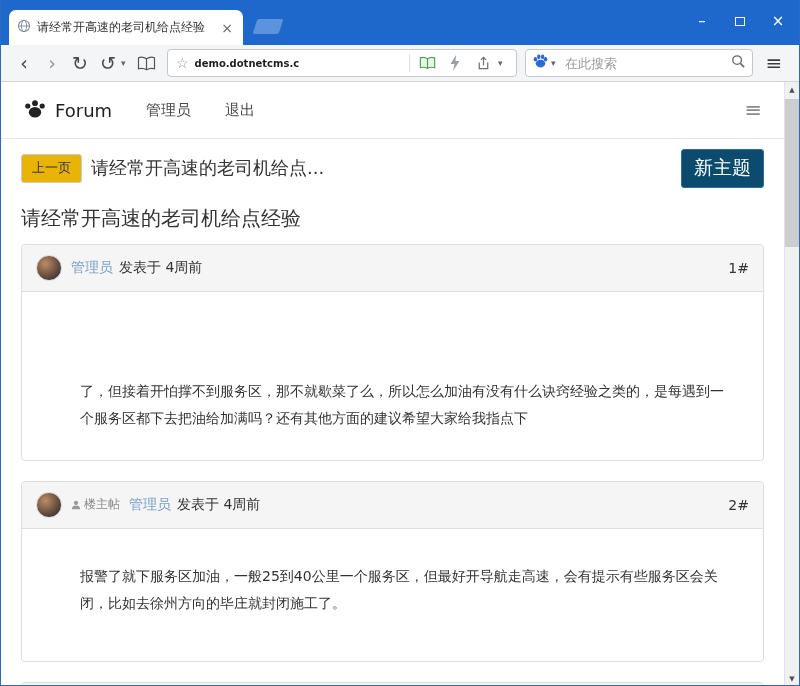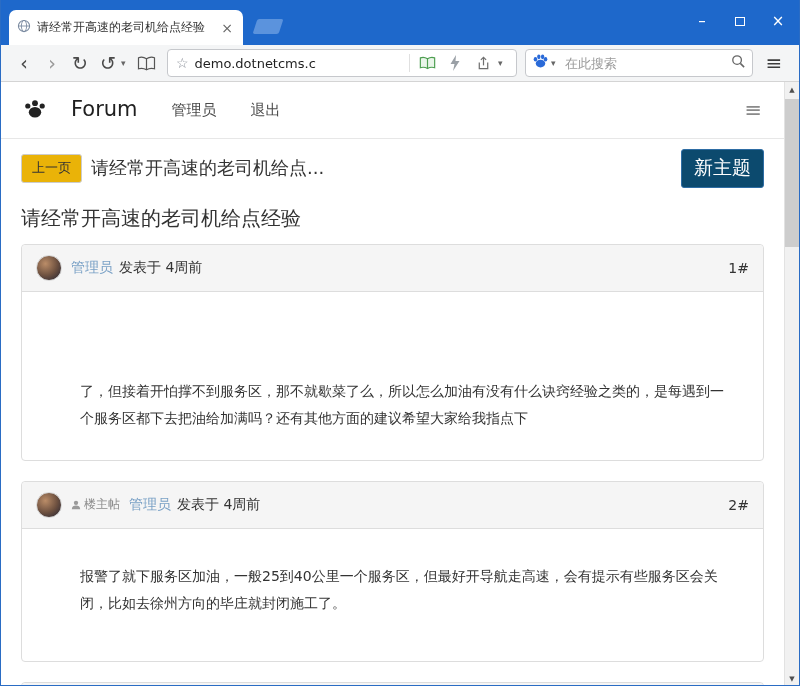--- a/index.html
+++ b/index.html
@@ -23,39 +23,39 @@
   
   .toolbar { height:37px; background:#f4f5f6; border-bottom:1px solid #d4d4d4;
              display:flex; align-items:center; padding:0 10px; gap:2px; }
   .tb-icon { min-width:26px; height:28px; display:flex; align-items:center; justify-content:center;
              color:#4a4a4a; font-size:19px; line-height:1; }
   .tb-icon.dim { color:#9a9a9a; }
   .tb-caret { font-size:9px; color:#666; margin-left:-2px; width:10px; }
   .addressbar { flex:1; height:28px; background:#fff; border:1px solid #c6c8cc; border-radius:4px;
                 margin:0 6px; display:flex; align-items:center; padding:0 8px; gap:6px; }
   .star { color:#8a8f98; font-size:14px; }
-  .url { font-size:13px; color:#1f1f1f; font-weight:400; white-space:nowrap; overflow:hidden; }
+  .url { font-size:10px; color:#1f1f1f; font-weight:700; white-space:nowrap; overflow:hidden; }
   .addr-spacer { flex:1; }
   .addr-sep { width:1px; height:18px; background:#e0e0e0; }
   .addr-ic { display:flex; align-items:center; justify-content:center; width:22px; height:24px; }
   .searchbox { width:228px; height:28px; background:#fff; border:1px solid #c6c8cc; border-radius:4px;
                display:flex; align-items:center; padding:0 6px; gap:4px; }
   .searchbox input { flex:1; border:none; outline:none; font-size:13px; color:#333; background:transparent;
                      font-family:"DejaVu Sans","Liberation Sans",sans-serif; min-width:0; }
   .searchbox input::placeholder { color:#9a9a9a; }
   .menu-btn { width:30px; height:28px; display:flex; align-items:center; justify-content:center;
               color:#3c3c3c; font-size:20px; margin-left:4px; }
 
   
   .viewport { height:604px; display:flex; background:#fff; }
   .pagearea { flex:1; overflow:hidden; }
 
   
   .fnav { height:57px; border-bottom:1px solid #e7e7e7; display:flex; align-items:center; padding:0 22px; }
-  .brand { display:flex; align-items:flex-start; gap:24px; font-size:21px; color:#1f1f1f; }
+  .brand { display:flex; align-items:center; gap:8px; font-size:18px; color:#1f1f1f; }
   .fnav-link { margin-left:34px; font-size:15px; color:#4a4a4a; cursor:default; }
   .fnav-burger { margin-left:auto; color:#8a8a8a; font-size:21px; }
 
   
   .crumb { display:flex; align-items:center; margin:10px 20px 0; }
   .btn-prev { border:1px solid #ccc; background:#eab308; color:#333; font-size:13px; padding:5px 10px;
               border-radius:3px; line-height:1.3; }
   .crumb-text { margin-left:9px; font-size:18px; color:#333; }
   .btn-new { margin-left:auto; background:#0c4a6e; border:1px solid #2e6da4; color:#fff; font-size:19px;
              padding:6px 12px; border-radius:3px; line-height:1.3; }

